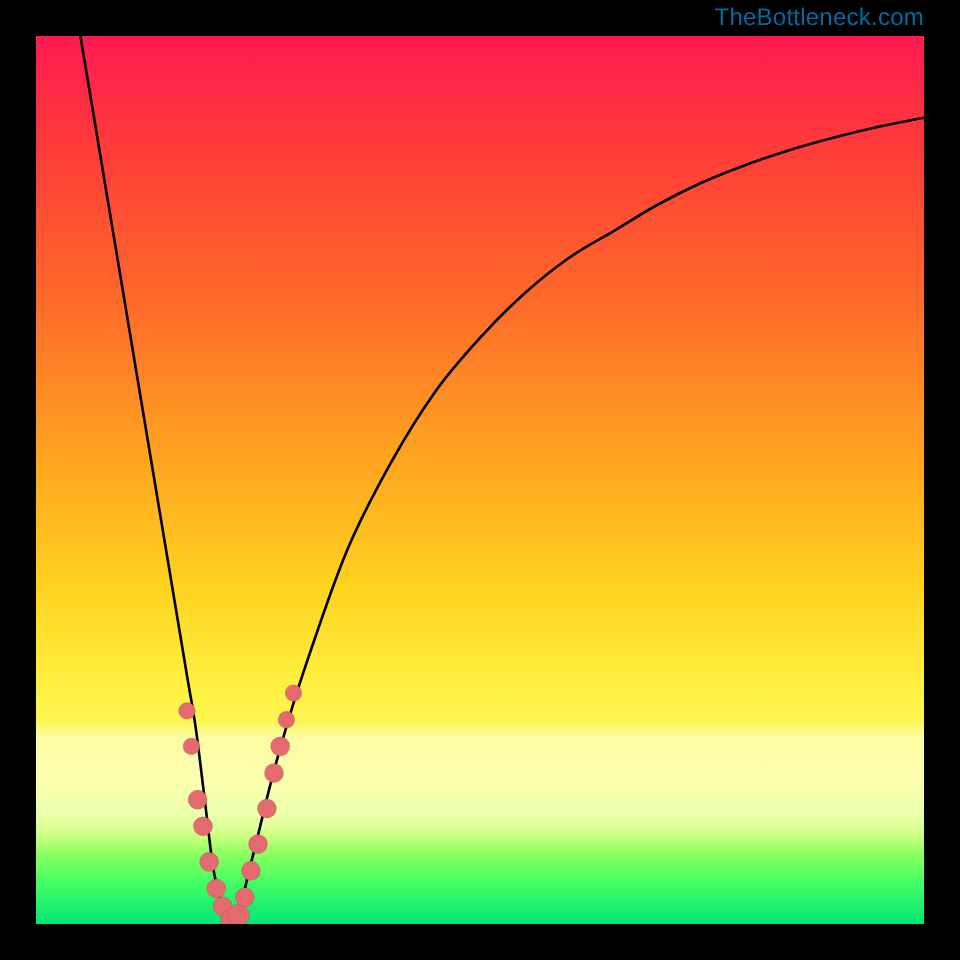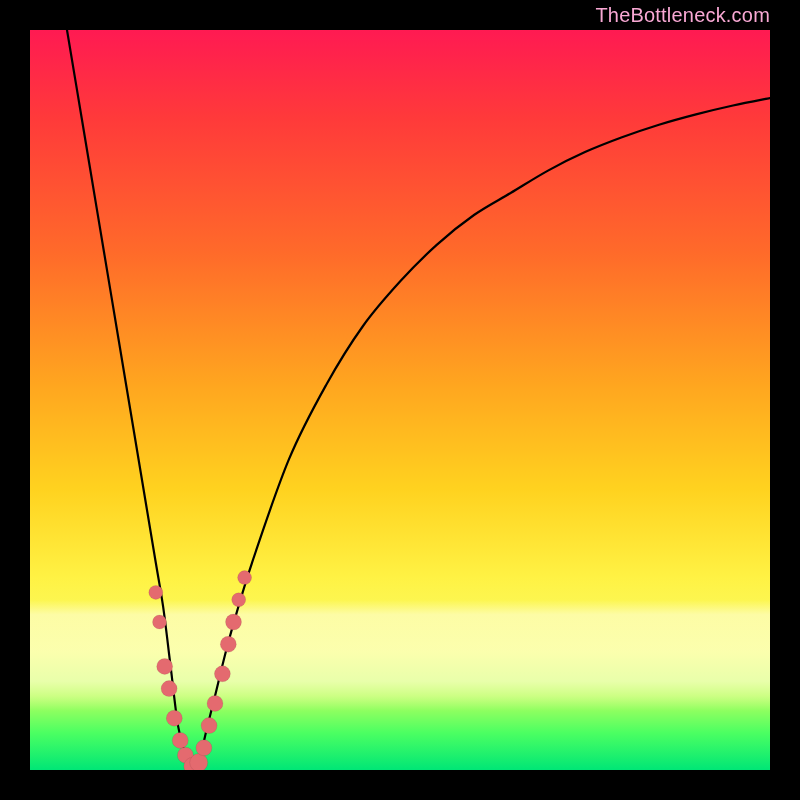--- a/index.html
+++ b/index.html
@@ -53,21 +53,21 @@
       );
   }
   .svg-layer {
     position: absolute;
     inset: 0;
   }
   .watermark {
     position: absolute;
     top: 4px;
     right: 30px;
-    color: #f9a8d4;
+    color: #0369a1;
     font-size: 20px;
     font-weight: 500;
     letter-spacing: 0.2px;
     user-select: none;
   }
   .curve {
     fill: none;
     stroke: #000;
     stroke-width: 2.2;
     stroke-linecap: round;

